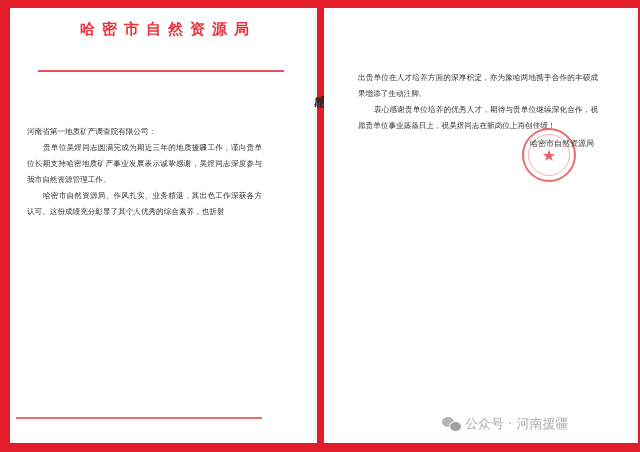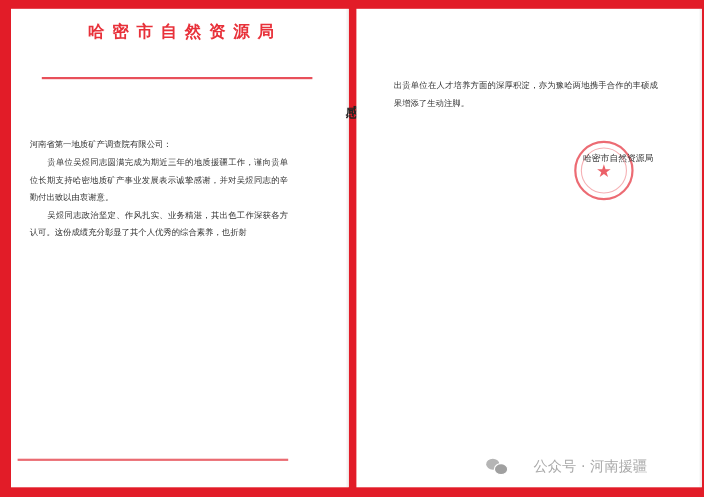--- a/index.html
+++ b/index.html
@@ -53,46 +53,47 @@
     border: 2px solid rgba(226,28,40,0.65); border-radius: 50%;
     color: rgba(226,28,40,0.7); font-size: 16px;
     display: flex; align-items: center; justify-content: center;
   }
   .seal-inner {
     position: absolute; left: 4px; top: 4px; right: 4px; bottom: 4px;
     border: 1px solid rgba(226,28,40,0.35); border-radius: 50%;
   }
   .watermark {
     position: absolute; left: 118px; top: 407px;
-    display: flex; align-items: center; gap: 23px;
+    display: flex; align-items: center; gap: 3px;
     color: #a9a9a9; font-size: 13px;
     font-family: "DejaVu Sans", sans-serif;
   }
   .wechat-icon { width: 20px; height: 16px; position: relative; }
   .wechat-icon .b1 { position: absolute; left: 0; top: 1px; width: 12px; height: 10px; background: #b5b5b5; border-radius: 50%; }
   .wechat-icon .b2 { position: absolute; left: 7px; top: 5px; width: 11px; height: 9px; background: #a0a0a0; border-radius: 50%; border: 1px solid #fff; }
 </style>
 </head>
 <body>
 
 <div class="page page-left">
   <div class="org-title">哈密市自然资源局</div>
   <div class="org-rule"></div>
   <div class="letter-title">感谢信</div>
   <div class="body-text left-body">
     <p>河南省第一地质矿产调查院有限公司：</p>
-    <p class="indent">贵单位吴煜同志圆满完成为期近三年的地质援疆工作，谨向贵单位长期支持哈密地质矿产事业发展表示诚挚感谢，并对吴煜同志的辛勤付出致以由衷谢意。</p>
-    <p class="indent">吴煜同志政治坚定、作风扎实、业务精湛，其出色工作深获各方认可。这份成绩充分彰显了其个人优秀的综合素养，也折射</p>
+    <p class="indent">贵单位吴煜同志圆满完成为期近三年的地质援疆工作，谨向贵单位长期支持哈密地质矿产事业发展表示诚挚感谢，吴煜同志深度参与我市自然资源管理工作。</p>
+    <p class="indent">哈密市自然资源局、作风扎实、业务精湛，其出色工作深获各方认可。这份成绩充分彰显了其个人优秀的综合素养，也折射</p>
   </div>
   <div class="bottom-rule"></div>
 </div>
 
 <div class="page page-right">
   <div class="body-text right-body">
     <p>出贵单位在人才培养方面的深厚积淀，亦为豫哈两地携手合作的丰硕成果增添了生动注脚。</p>
+    <p class="indent">衷心感谢贵单位培养的优秀人才，期待与贵单位继续深化合作，祝愿贵单位事业蒸蒸日上，祝吴煜同志在新岗位上再创佳绩！</p>
   </div>
   <div class="seal">
     <div class="seal-inner"></div>★
   </div>
   <div class="signature">
     <div>哈密市自然资源局</div>
   </div>
   <div class="watermark">
     <span class="wechat-icon">
         <span class="b1"></span>

